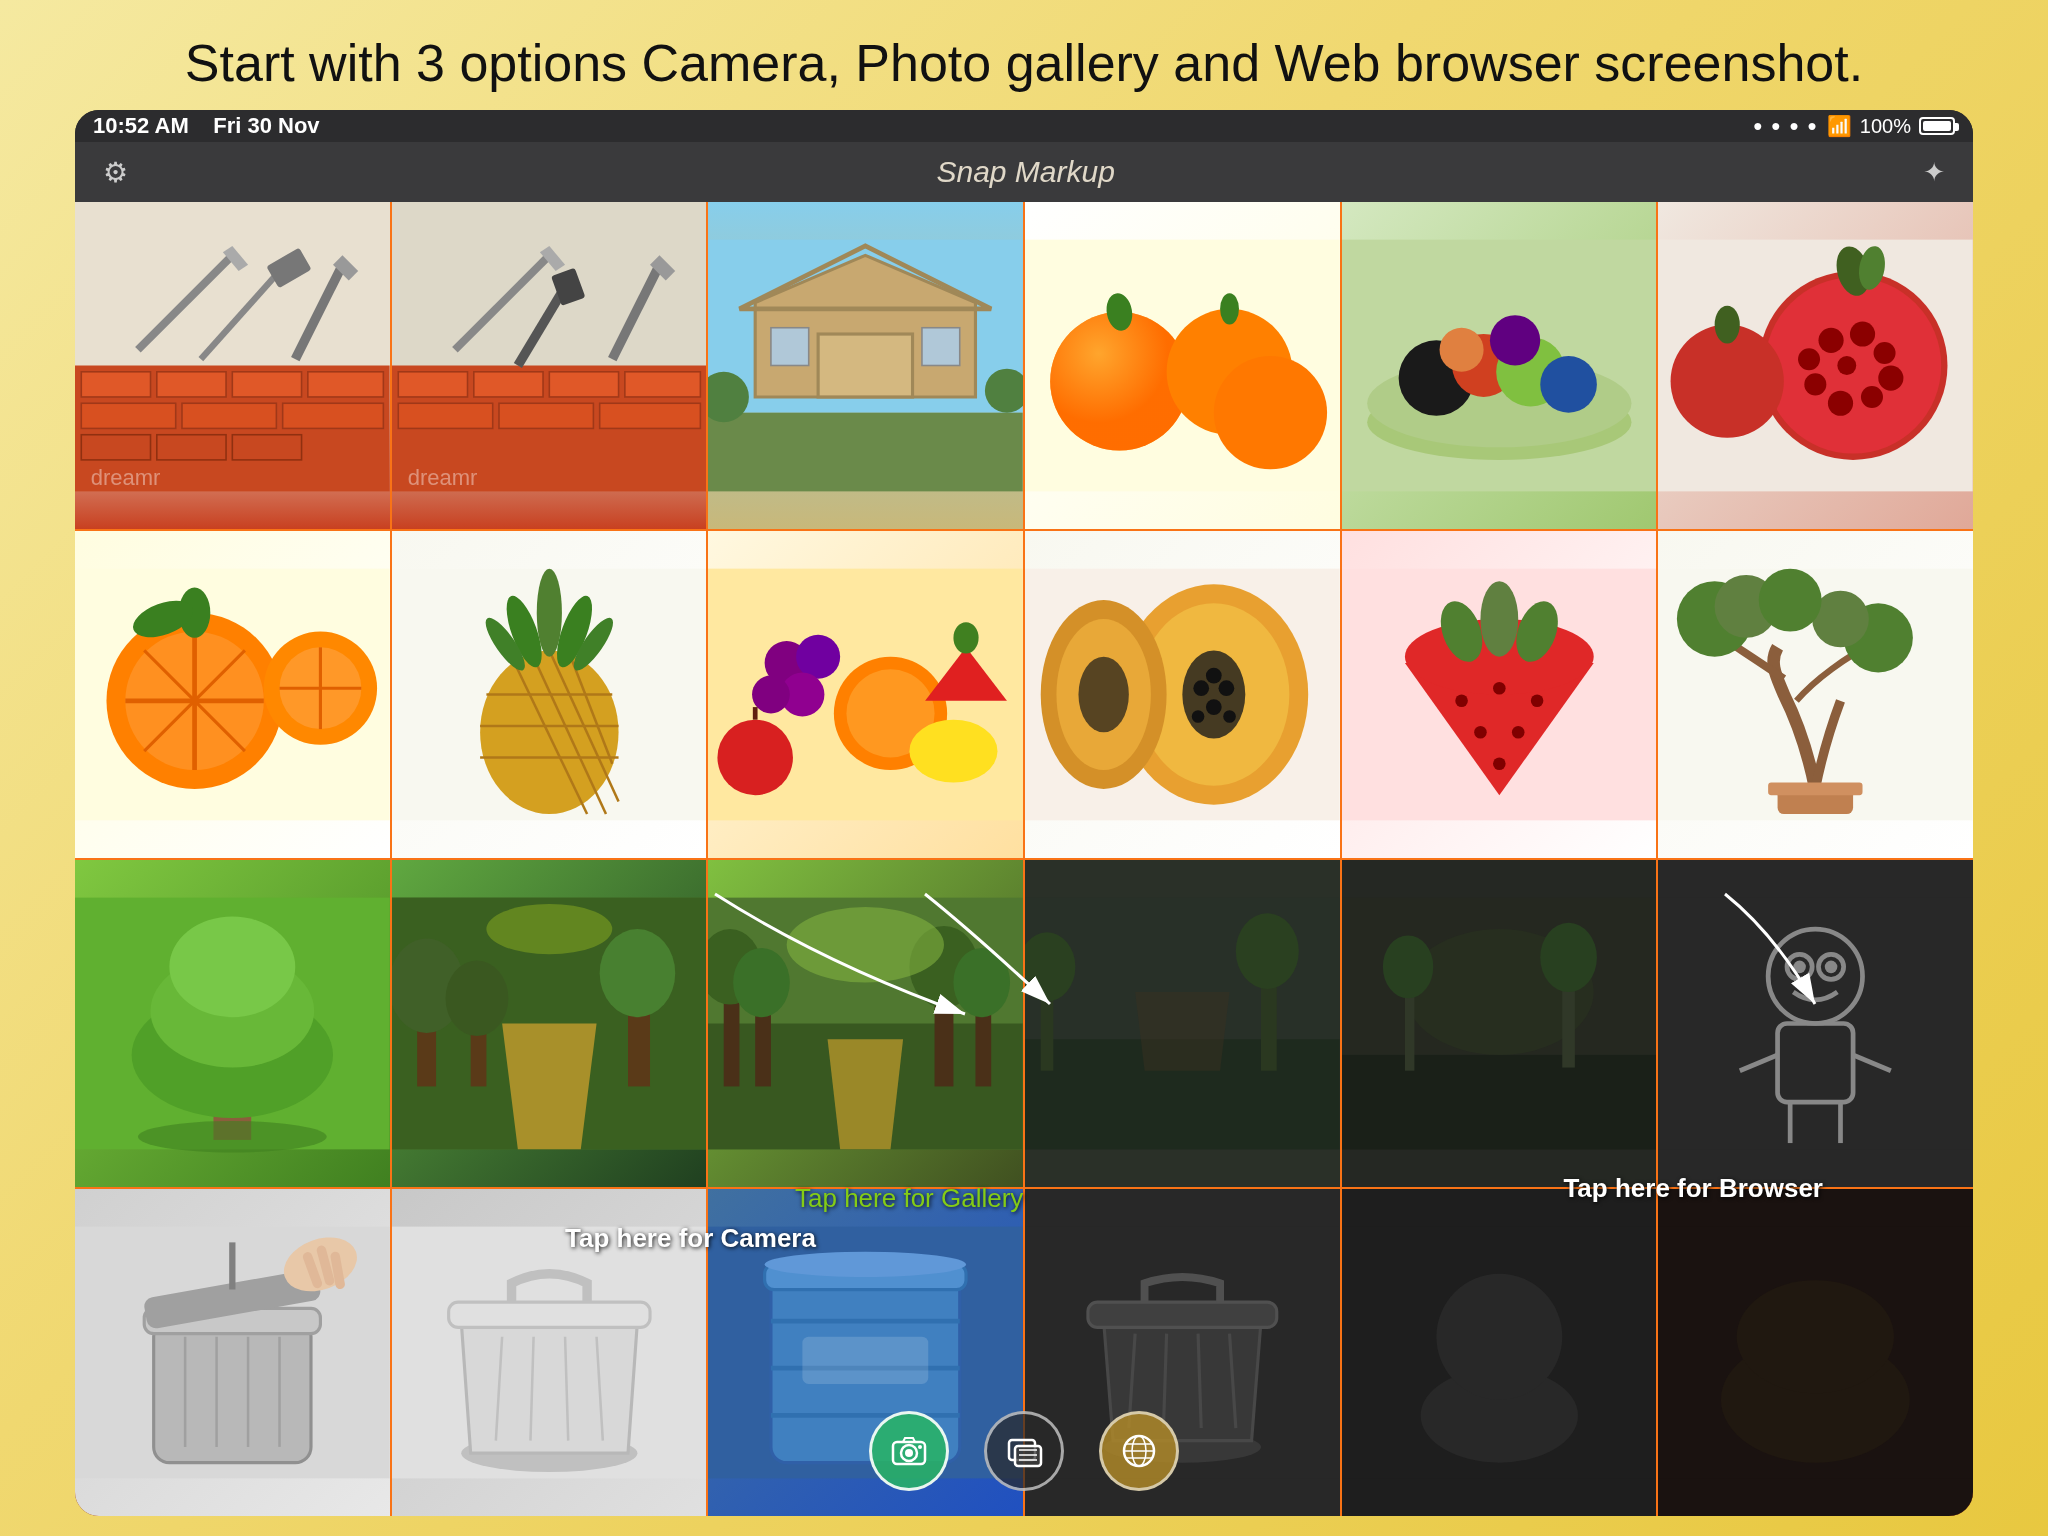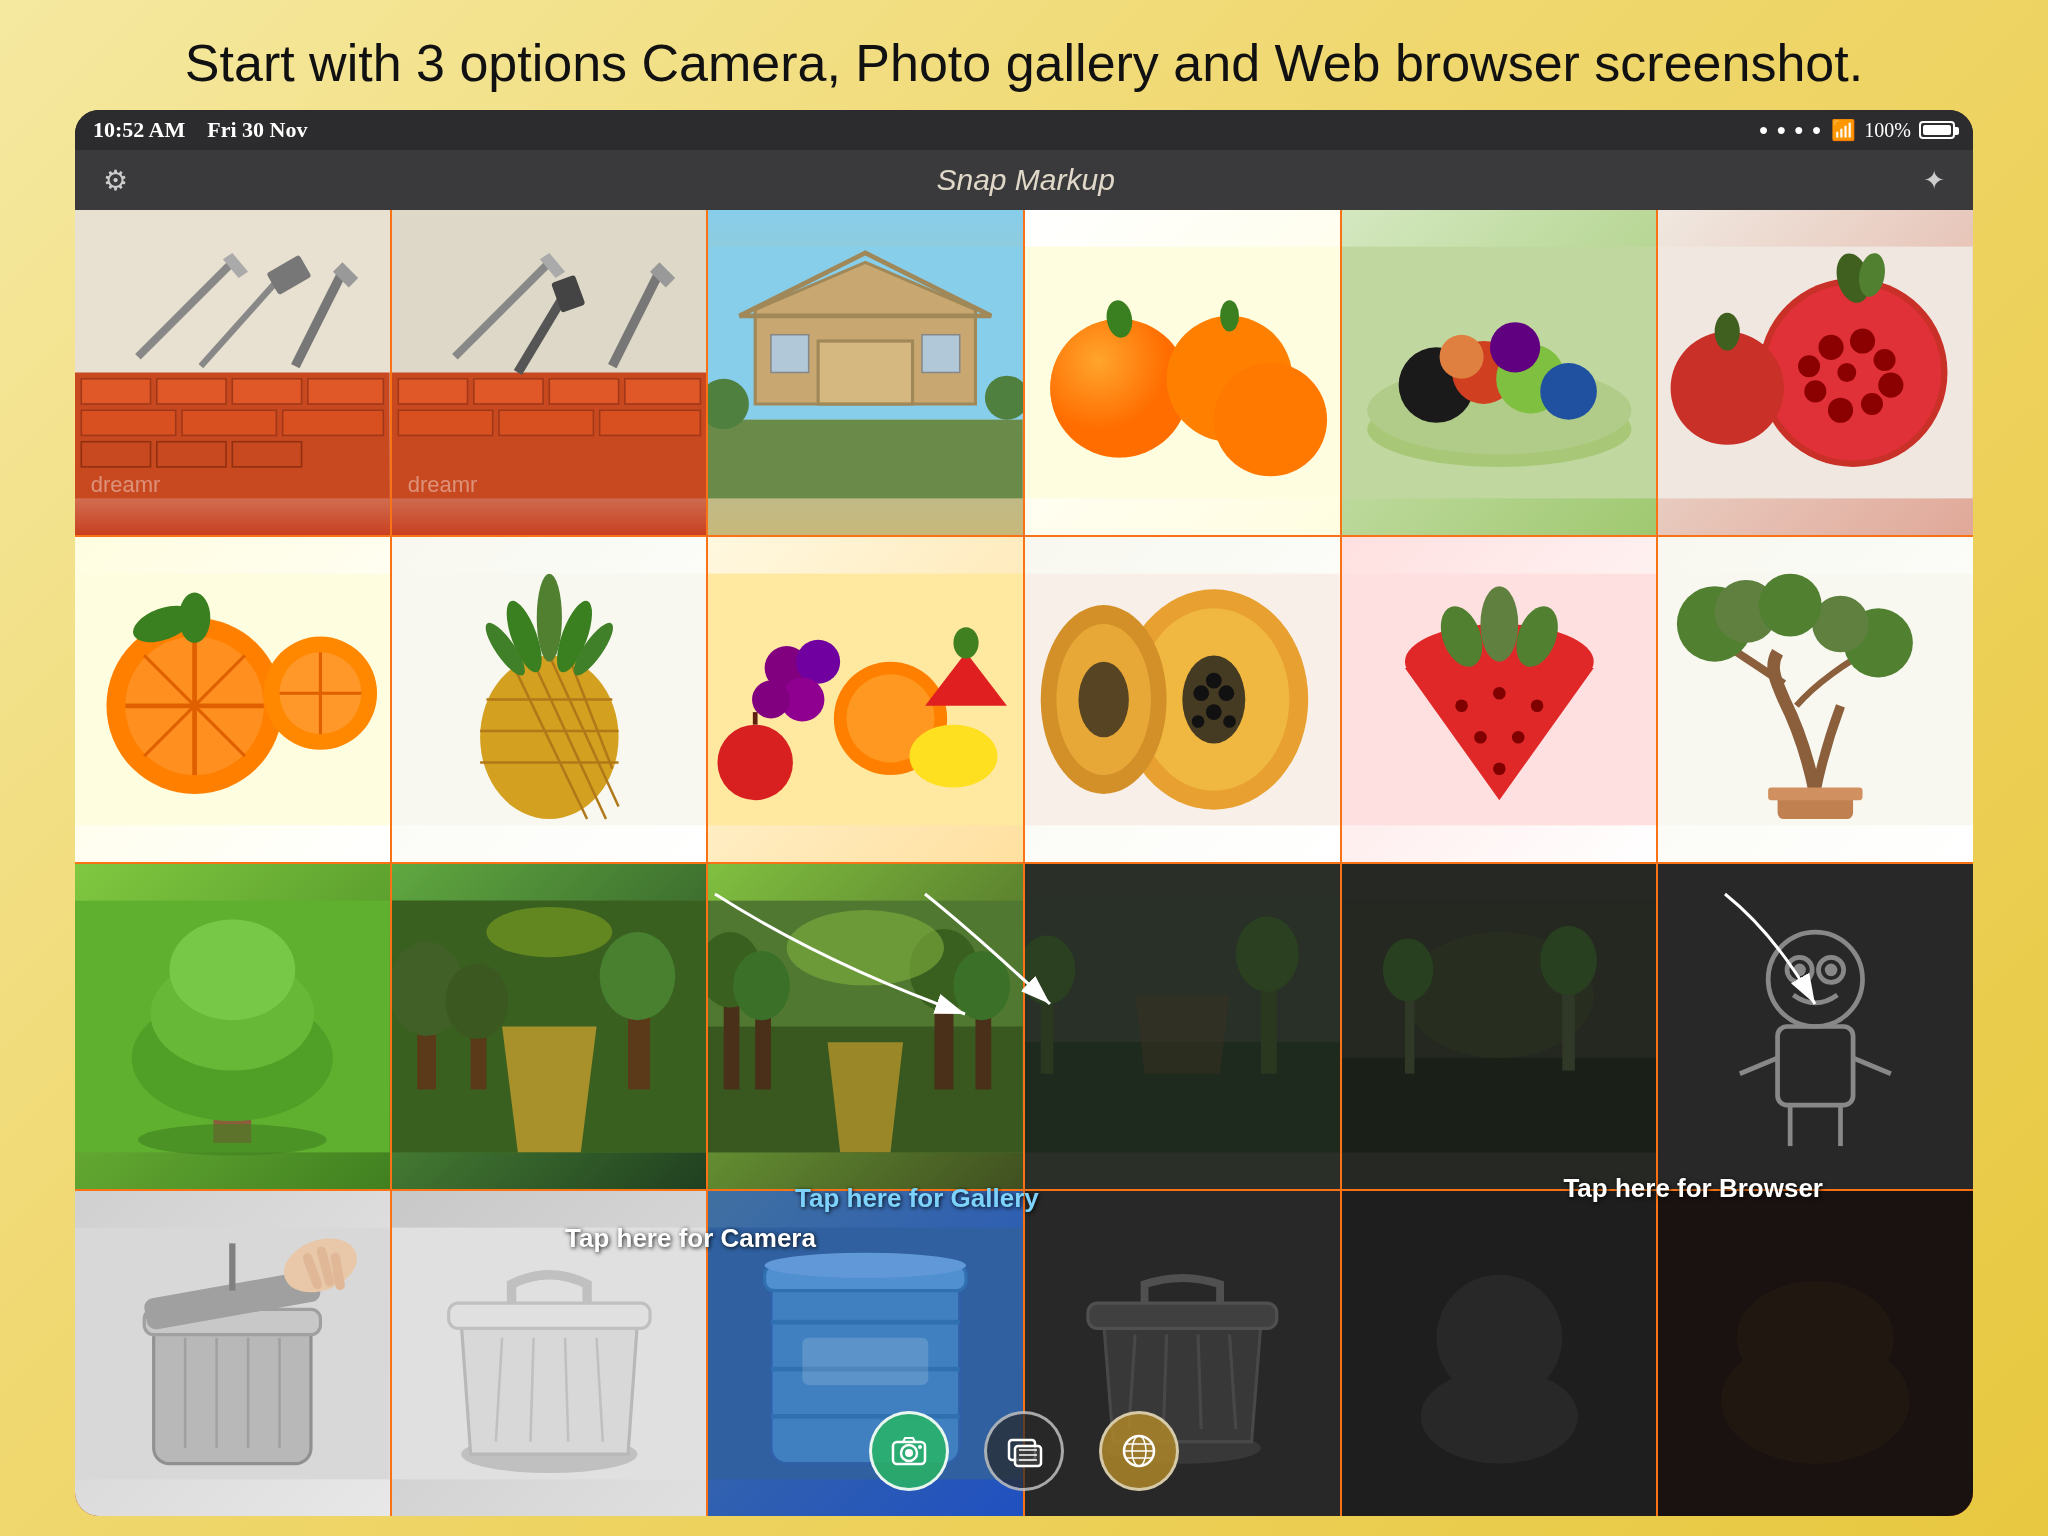--- a/index.html
+++ b/index.html
@@ -32,27 +32,26 @@
       background: #1c1c1e;
       border-radius: 24px;
       overflow: hidden;
       display: flex;
       flex-direction: column;
     }
 
     
     .status-bar {
       background: #2c2c2e;
-      height: 40px;
+      height: 32px;
       display: flex;
       align-items: center;
       justify-content: space-between;
       padding: 0 18px;
       flex-shrink: 0;
-      font-family: Liberation Serif, serif;
     }
     .status-left { font-size: 22px; color: #fff; font-weight: 600; }
     .status-right { display: flex; align-items: center; gap: 8px; font-size: 20px; color: #fff; }
     .battery-icon {
       width: 36px; height: 18px;
       border: 2px solid #fff;
       border-radius: 4px;
       position: relative;
       display: inline-block;
     }
@@ -638,21 +637,21 @@
       </svg>
     </div>
 
   </div>
 
   <div class="annotations" style="position:absolute; top:104px; left:0; right:0; bottom:0; pointer-events:none; z-index:20;">
 
     <div style="position:absolute; bottom:260px; left:490px; color:#fff; font-size:26px; font-weight:700; text-align:center; text-shadow:1px 1px 4px rgba(0,0,0,0.9); line-height:1.3;">Tap here for
 Camera</div>
 
-    <div style="position:absolute; bottom:300px; left:720px; color:#7dd3fc; font-size:26px; font-weight:700; text-align:center; text-shadow:1px 1px 4px rgba(0,0,0,0.9); line-height:1.3;">Tap here for
+    <div style="position:absolute; bottom:300px; left:720px; color:#84cc16; font-size:26px; font-weight:400; text-align:center; text-shadow:1px 1px 4px rgba(0,0,0,0.9); line-height:1.3;">Tap here for
 Gallery</div>
 
     <div style="position:absolute; bottom:310px; right:150px; color:#fff; font-size:26px; font-weight:700; text-align:center; text-shadow:1px 1px 4px rgba(0,0,0,0.9); line-height:1.3;">Tap here for
 Browser</div>
 
     <svg style="position:absolute;top:0;left:0;width:100%;height:100%;" xmlns="http://www.w3.org/2000/svg">
       <defs>
         <marker id="arrowhead" markerWidth="10" markerHeight="7" refX="10" refY="3.5" orient="auto">
           <polygon points="0 0, 10 3.5, 0 7" fill="white"></polygon>
         </marker>

